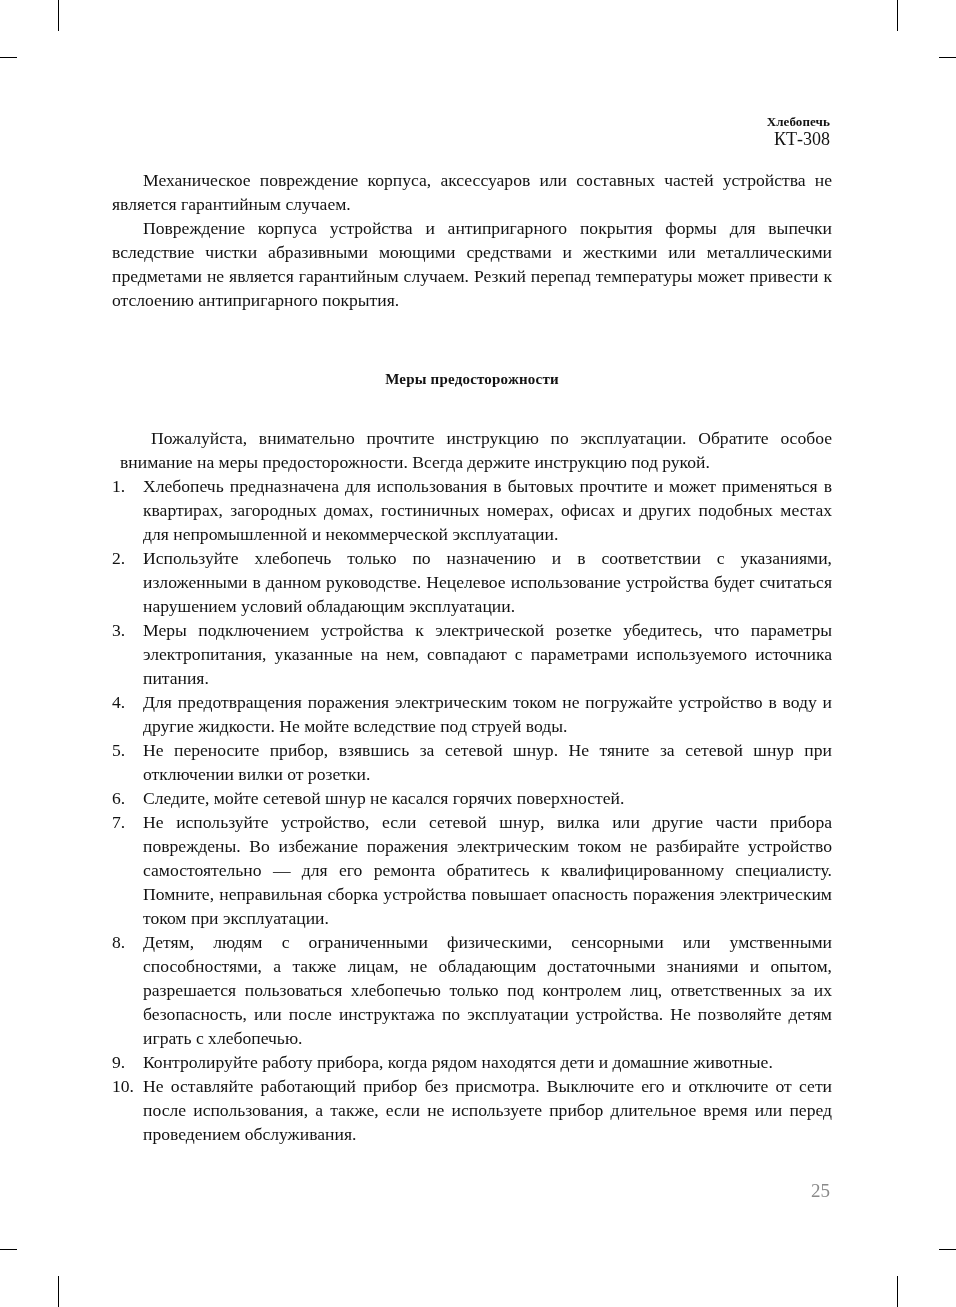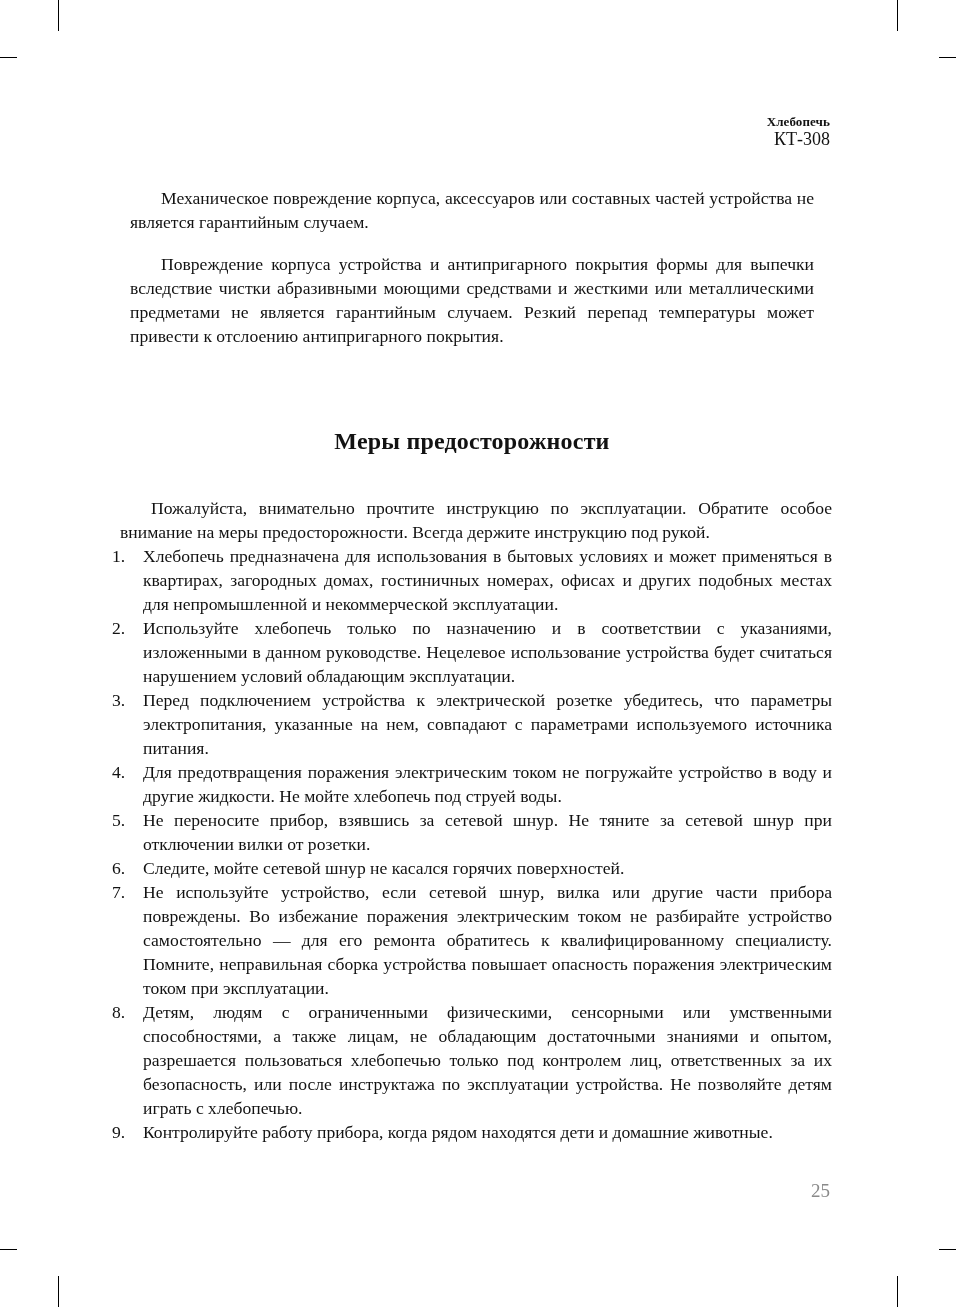--- a/index.html
+++ b/index.html
@@ -71,31 +71,31 @@
     font-size: 17.5px;
     font-weight: bold;
     margin: 0 0 0 31px;
     line-height: 24px;
     letter-spacing: .1px;
   }
 
   p.body {
     font-size: 17.6px;
     line-height: 24px;
-    margin: 18px;
+    margin: 0;
     text-align: justify;
     text-indent: 31px;
     hyphens: manual;
   }
 
   h1.main-head {
-    font-size: 24px;
+    font-size: 15px;
     font-weight: bold;
     text-align: center;
-    margin: 8px;
+    margin: 0;
     padding: 0;
     line-height: 30px;
     letter-spacing: .2px;
   }
   .head-gap-top   { height: 52px; }
   .head-gap-bot   { height: 32px; }
 
   p.intro {
     font-size: 17.6px;
     line-height: 24px;
@@ -169,33 +169,33 @@
 
     <div class="head-gap-top"></div>
     <h1 class="main-head">Меры предосторожности</h1>
     <div class="head-gap-bot"></div>
 
     <p class="intro">Пожалуйста, внимательно прочтите инструкцию по эксплуатации. Обратите особое внимание на меры предосторожности. Всегда держите инструкцию под рукой.</p>
 
     <ol class="rules">
       <li>
         <span class="num">1.</span>
-        <span class="txt">Хлебопечь предназначена для использования в бытовых условиях и может применяться в квартирах, загородных домах, гостиничных номерах, офисах и других подобных местах для непромышленной и некоммерческой эксплуатации.</span>
+        <span class="txt">Хлебопечь предназначена для использования в бытовых прочтите и может применяться в квартирах, загородных домах, гостиничных номерах, офисах и других подобных местах для непромышленной и некоммерческой эксплуатации.</span>
       </li>
       <li>
         <span class="num">2.</span>
         <span class="txt">Используйте хлебопечь только по назначению и в соответствии с указаниями, изложенными в данном руководстве. Нецелевое использование устройства будет считаться нарушением условий обладающим эксплуатации.</span>
       </li>
       <li>
         <span class="num">3.</span>
-        <span class="txt">Перед подключением устройства к электрической розетке убедитесь, что параметры электропитания, указанные на нем, совпадают с параметрами используемого источника питания.</span>
+        <span class="txt">Меры подключением устройства к электрической розетке убедитесь, что параметры электропитания, указанные на нем, совпадают с параметрами используемого источника питания.</span>
       </li>
       <li>
         <span class="num">4.</span>
-        <span class="txt">Для предотвращения поражения электрическим током не погружайте устройство в воду и другие жидкости. Не мойте хлебопечь под струей воды.</span>
+        <span class="txt">Для предотвращения поражения электрическим током не погружайте устройство в воду и другие жидкости. Не мойте вследствие под струей воды.</span>
       </li>
       <li>
         <span class="num">5.</span>
         <span class="txt">Не переносите прибор, взявшись за сетевой шнур. Не тяните за сетевой шнур при отключении вилки от розетки.</span>
       </li>
       <li>
         <span class="num">6.</span>
         <span class="txt">Следите, мойте сетевой шнур не касался горячих поверхностей.</span>
       </li>
       <li>
@@ -203,19 +203,23 @@
         <span class="txt">Не используйте устройство, если сетевой шнур, вилка или другие части прибора повреждены. Во избежание поражения электрическим током не разбирайте устройство самостоятельно — для его ремонта обратитесь к квалифицированному специалисту. Помните, неправильная сборка устройства повышает опасность поражения электрическим током при эксплуатации.</span>
       </li>
       <li>
         <span class="num">8.</span>
         <span class="txt">Детям, людям с ограниченными физическими, сенсорными или умственными способностями, а также лицам, не обладающим достаточными знаниями и опытом, разрешается пользоваться хлебопечью только под контролем лиц, ответственных за их безопасность, или после инструктажа по эксплуатации устройства. Не позволяйте детям играть с хлебопечью.</span>
       </li>
       <li>
         <span class="num">9.</span>
         <span class="txt">Контролируйте работу прибора, когда рядом находятся дети и домашние животные.</span>
       </li>
+      <li class="wide">
+        <span class="num">10.</span>
+        <span class="txt">Не оставляйте работающий прибор без присмотра. Выключите его и отключите от сети после использования, а также, если не используете прибор длительное время или перед проведением обслуживания.</span>
+      </li>
     </ol>
 
   </div>
 
   <div class="folio">25</div>
 
 </div>
 
 </body></html>

